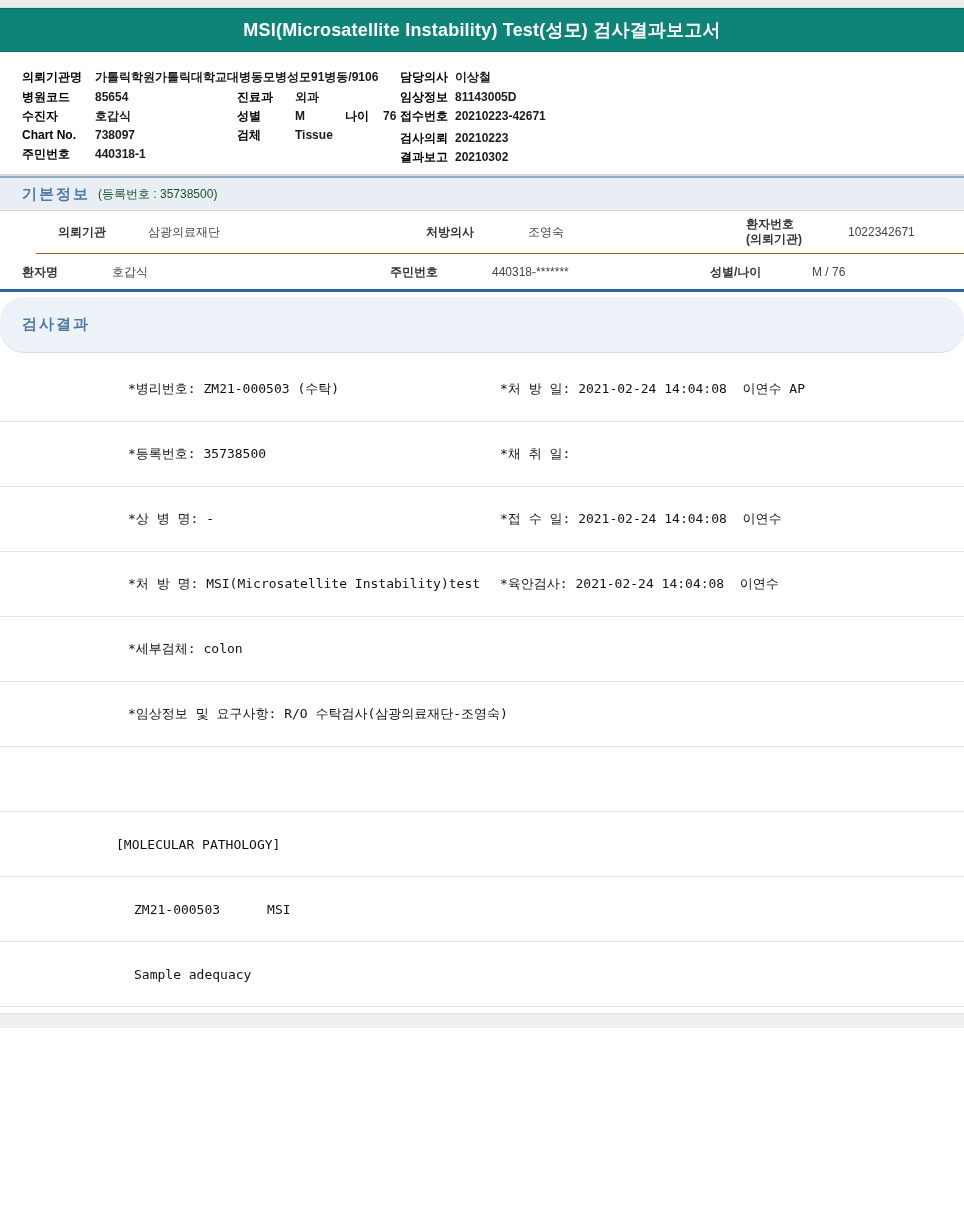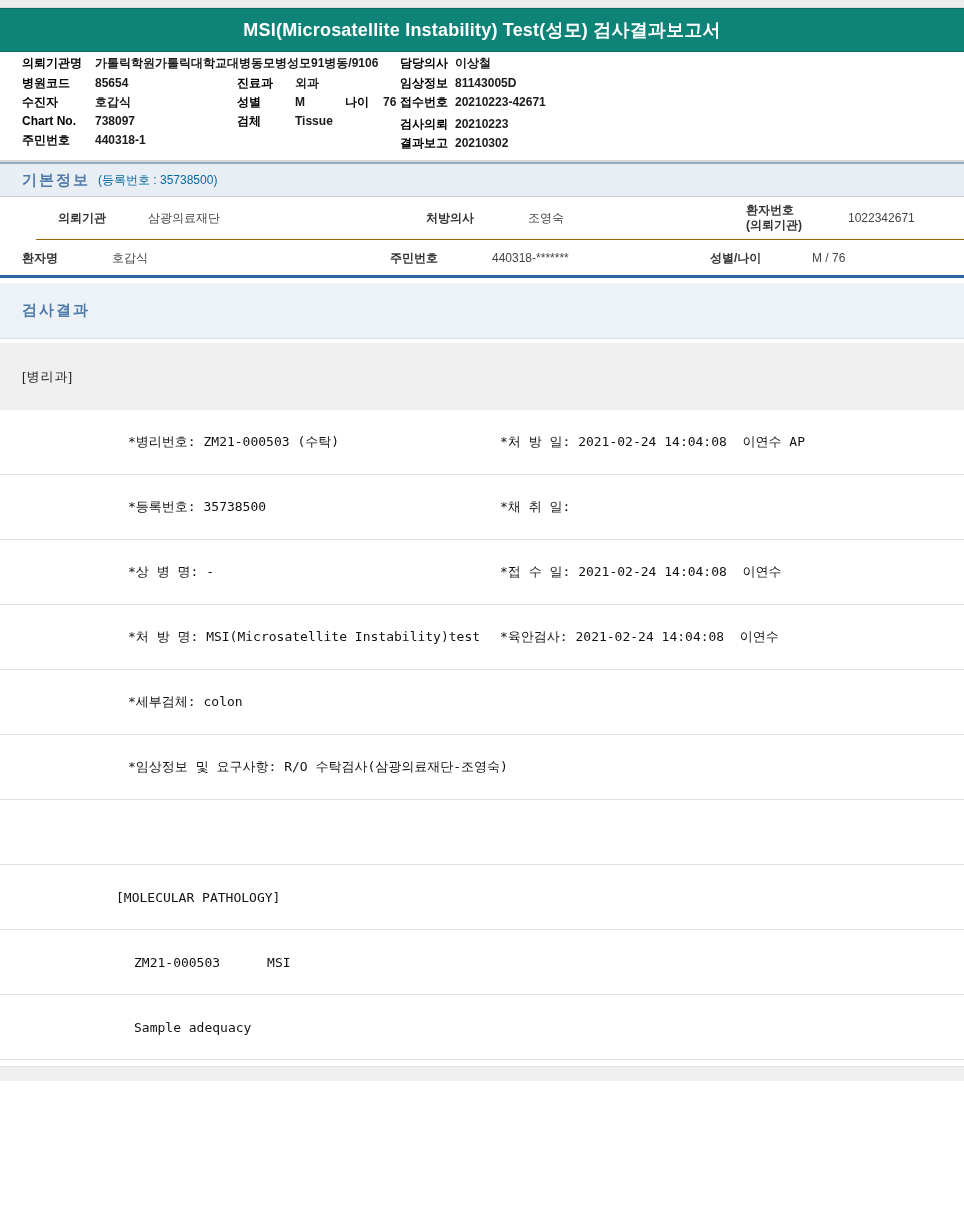--- a/index.html
+++ b/index.html
@@ -7,45 +7,45 @@
   body { width:964px; font-family:"Liberation Sans","DejaVu Sans",sans-serif; color:#000; }
   .page { width:964px; height:1221px; position:relative; background:#fff; overflow:hidden; }
 
   
   .top-strip { height:8px; background:#ececec; border-bottom:1px solid #dcdcdc; }
   .title-bar { height:44px; background:#0E8478; border-top:1px solid #0b6e63; border-bottom:1px solid #0b6e63;
                display:flex; align-items:center; justify-content:center; }
   .title-bar span { color:#fff; font-weight:bold; font-size:18px; letter-spacing:0.2px; }
 
   
-  .patient-header { position:relative; height:104px; margin-top:0; font-size:12px; }
+  .patient-header { position:relative; height:104px; margin-top:14px; font-size:12px; }
   .ph { position:absolute; white-space:nowrap; line-height:14px;font-weight:bold; }
   .ph.lab { font-weight:bold; color:#000; }
   .ph.val { color:#1a1a1a; }
 
   .divider-gray { margin-top:4px; height:2px; background:#d9d9d9; }
 
   
   .basic-band { margin-top:0; height:35px; background:#e9eef4; border-top:2px solid #92aac4;
                 border-bottom:1px solid #c9d4e0; display:flex; align-items:center; padding-left:22px; }
   .basic-band .sec-title { color:#4d7aa8; font-weight:bold; font-size:15px; letter-spacing:2px; }
-  .basic-band .reg-no { color:#0369a1; font-size:12px; margin-left:8px; }
+  .basic-band .reg-no { color:#14532d; font-size:12px; margin-left:8px; }
 
   .binfo-row { position:relative; background:#fff; }
   .binfo-row.row-a { height:43px; border-bottom:1px solid #a16207;margin-left:36px; }
   .binfo-row.row-b { height:35px; }
   .bcell { position:absolute; top:50%; transform:translateY(-50%); font-size:12px; white-space:pre-line; line-height:15px; }
   .bcell.lab { font-weight:bold; color:#333; }
   .bcell.val { color:#444; }
   .bx1l{left:22px;} .bx1v{left:112px;} .bx2l{left:390px;} .bx2v{left:492px;} .bx3l{left:710px;} .bx3v{left:812px;}
   .thick-blue { height:3px; background:#2c66a3; }
 
   
   .result-band { margin-top:5px; height:56px; background:#edf2f8; border-bottom:1px solid #d9dfe6;
-                 display:flex; align-items:center; padding-left:22px; }
+                 display:flex; align-items:center; padding-left:22px;border-radius:24px; }
   .result-band span { color:#4d7aa8; font-weight:bold; font-size:15px; letter-spacing:2px; }
   .gap4 { height:4px; background:#fff; }
   .dept-band { height:67px; background:#efefef; display:flex; align-items:center; padding-left:22px; }
   .dept-band span { font-size:13px; color:#222; letter-spacing:1px; }
 
   .result-rows { background:#fff; }
   .rrow { position:relative; height:65px; border-bottom:1px solid #e2e2e2; background:#fff; }
   .rrow.last { border-bottom:1px solid #c9c9c9; }
   .rl, .rr { position:absolute; top:50%; transform:translateY(-50%);
              font-family:"DejaVu Sans Mono","Liberation Mono",monospace; font-size:13px; color:#111; white-space:pre; }
@@ -128,23 +128,20 @@
   </div>
 
   <div class="thick-blue"></div>
 
   <div class="result-band">
     <span>검사결과</span>
   </div>
 
   <div class="gap4"></div>
 
-  <div class="dept-band">
-    <span>[병리과]</span>
-  </div>
 
   <div class="result-rows">
     <div class="rrow">
       <span class="rl ind-a">*병리번호: ZM21-000503 (수탁)</span>
       <span class="rr">*처 방 일: 2021-02-24 14:04:08  이연수 AP</span>
     </div>
     <div class="rrow">
       <span class="rl ind-a">*등록번호: 35738500</span>
       <span class="rr">*채 취 일:</span>
     </div>

